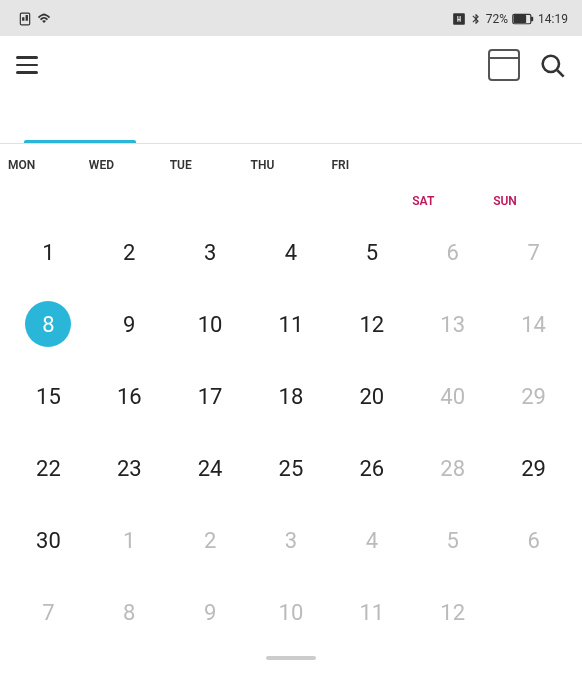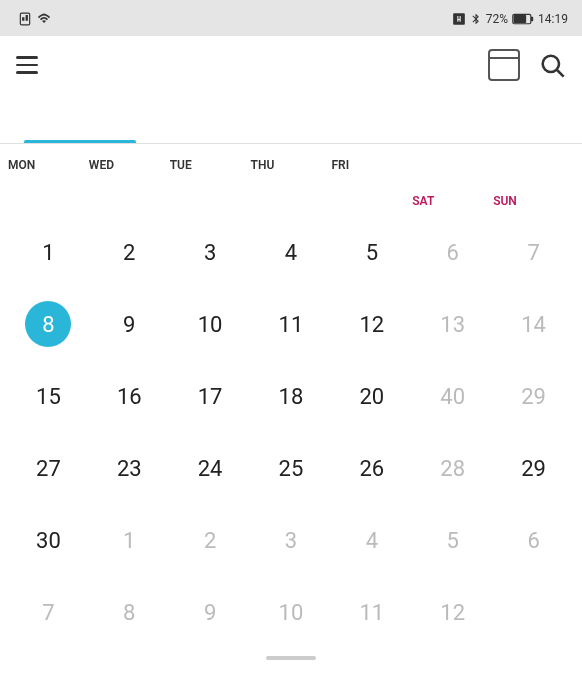--- a/index.html
+++ b/index.html
@@ -335,21 +335,21 @@
       <div class="cal-day">
         <span class="day-num">20</span>
       </div>
       <div class="cal-day weekend">
         <span class="day-num">40</span>
       </div>
       <div class="cal-day weekend">
         <span class="day-num">29</span>
       </div>
       <div class="cal-day">
-        <span class="day-num">27</span>
+        <span class="day-num">22</span>
       </div>
       <div class="cal-day">
         <span class="day-num">23</span>
       </div>
       <div class="cal-day">
         <span class="day-num">24</span>
       </div>
       <div class="cal-day">
         <span class="day-num">25</span>
       </div>

